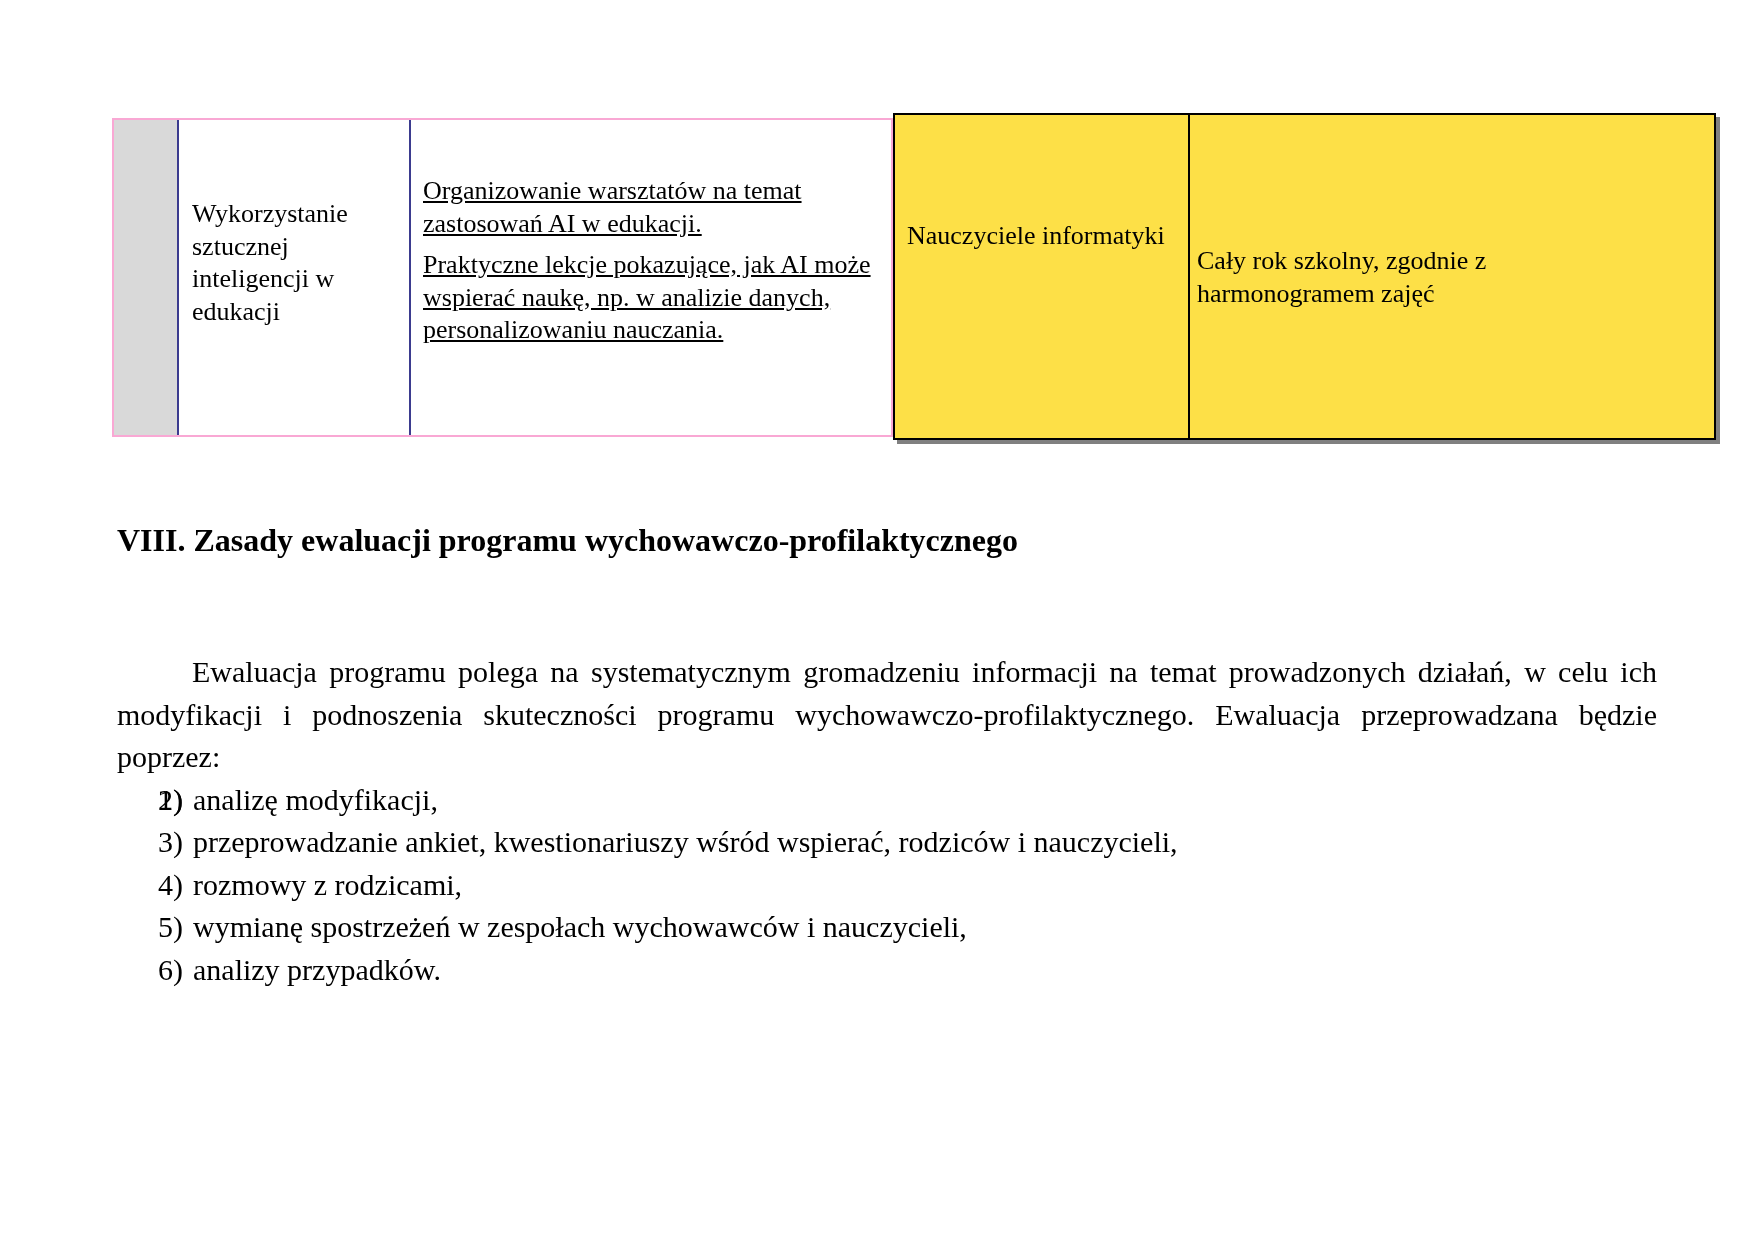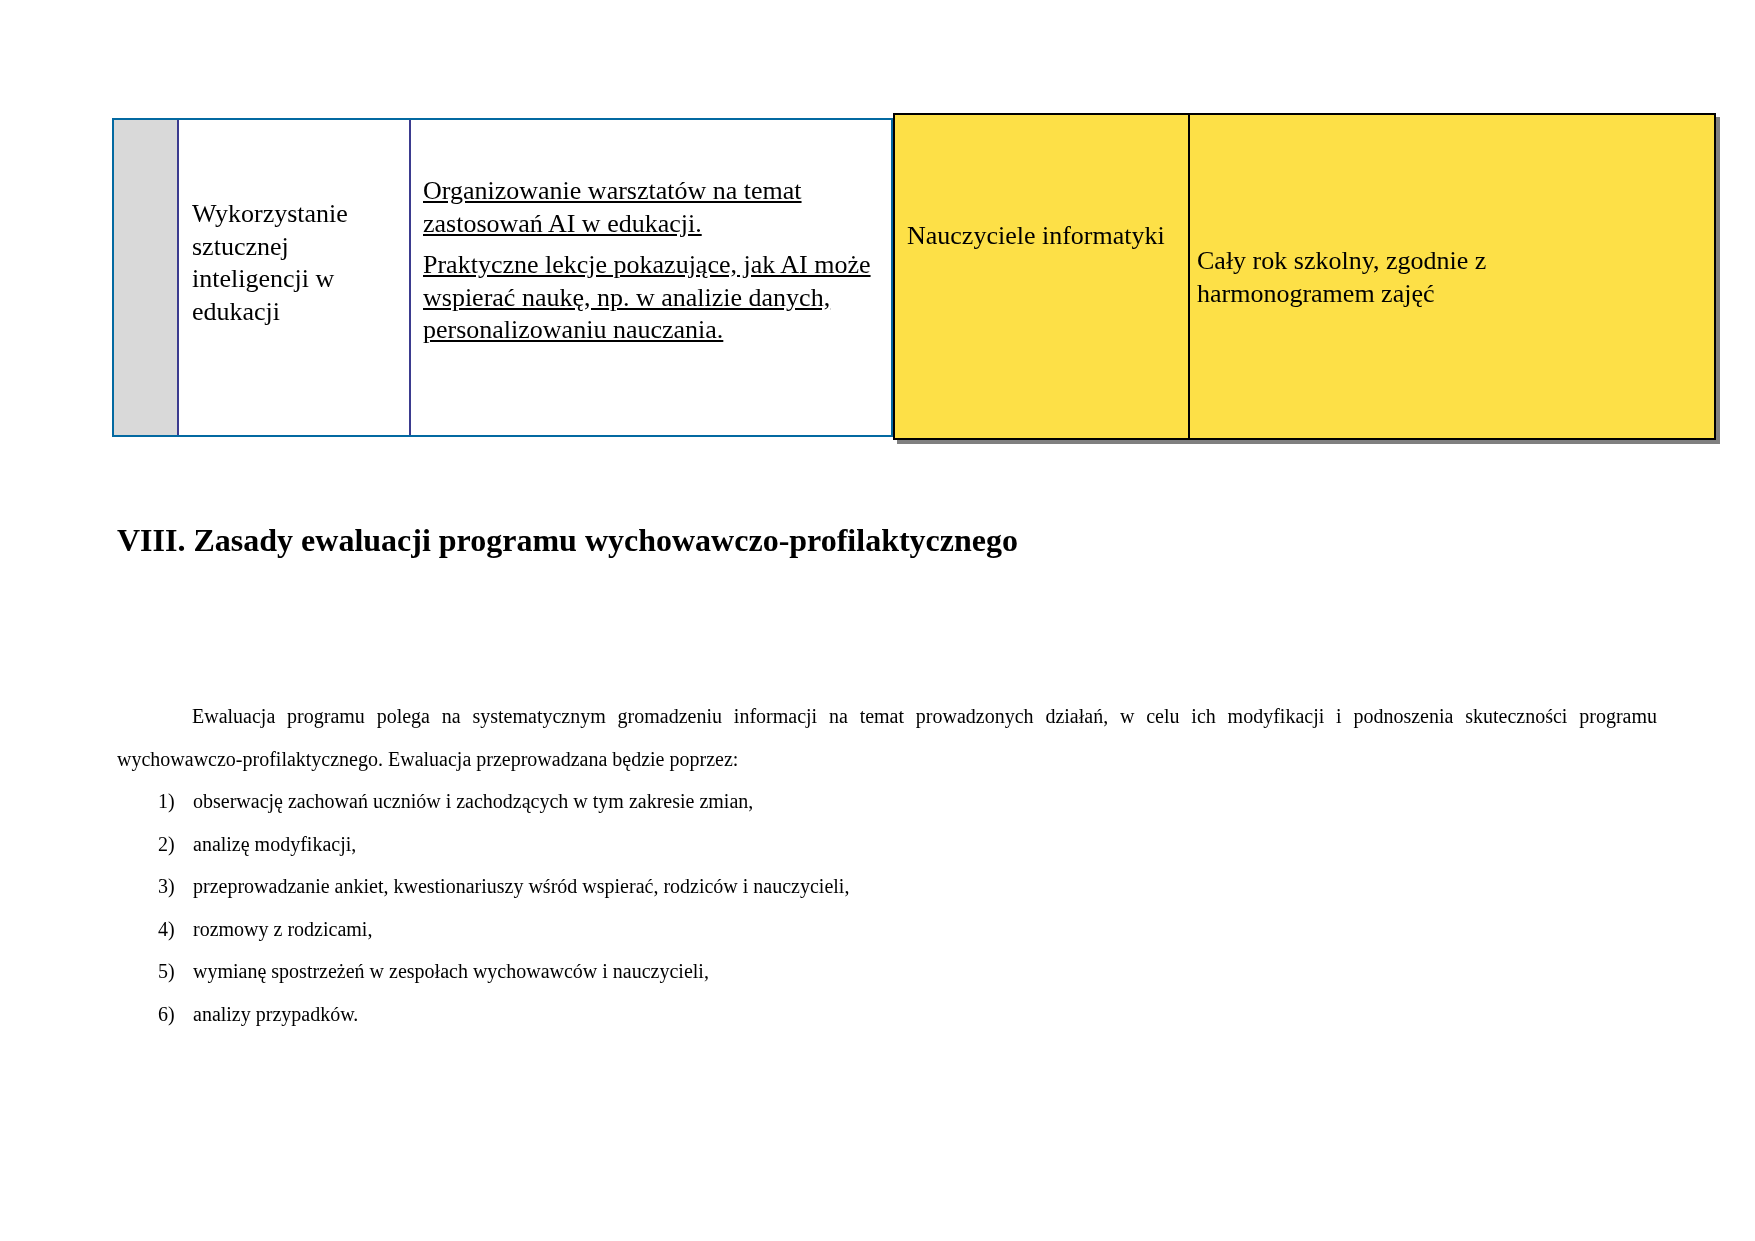--- a/index.html
+++ b/index.html
@@ -17,21 +17,21 @@
     color: #000000;
   }
 
   
   .tbl-left {
     position: absolute;
     left: 112px;
     top: 118px;
     width: 781px;
     height: 319px;
-    border: 2px solid #0369a1;
+    border: 2px solid #f9a8d4;
     box-sizing: border-box;
     display: flex;
     background: #ffffff;
   }
   .tbl-left .cell {
     box-sizing: border-box;
     font-size: 26px;
     line-height: 32.5px;
   }
   .cell-grey {
@@ -90,23 +90,22 @@
     font-weight: bold;
     line-height: 42px;
   }
 
   
   .content {
     position: absolute;
     left: 117px;
     top: 651px;
     width: 1540px;
-    font-size: 20px;
+    font-size: 30px;
     line-height: 42.5px;
-    margin-top: 44px;
   }
   .para {
     margin: 0;
     text-align: justify;
     text-indent: 75px;
   }
   .li {
     position: relative;
     padding-left: 76px;
   }
@@ -141,21 +140,20 @@
     </div>
   </div>
 
   <h2 class="heading">VIII. Zasady ewaluacji programu wychowawczo-profilaktycznego</h2>
 
   <div class="content">
     <p class="para">Ewaluacja programu polega na systematycznym gromadzeniu informacji na temat prowadzonych działań, w celu ich modyfikacji i podnoszenia skuteczności programu wychowawczo-profilaktycznego. Ewaluacja przeprowadzana będzie poprzez:</p>
 
     <div class="li">
       <span class="num">1)</span>
-      <span>obserwację zachowań uczniów i zachodzących w tym zakresie zmian,</span>
     </div>
     <div class="li">
       <span class="num">2)</span>
       <span>analizę modyfikacji,</span>
     </div>
     <div class="li">
       <span class="num">3)</span>
       <span>przeprowadzanie ankiet, kwestionariuszy wśród wspierać, rodziców i nauczycieli,</span>
     </div>
     <div class="li">

